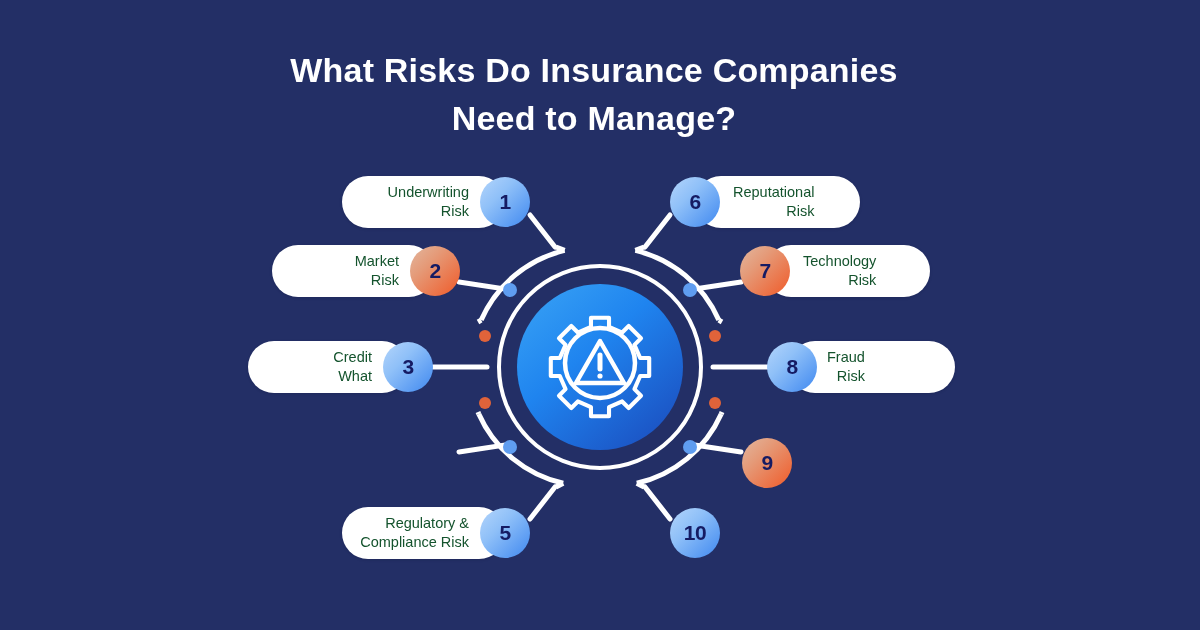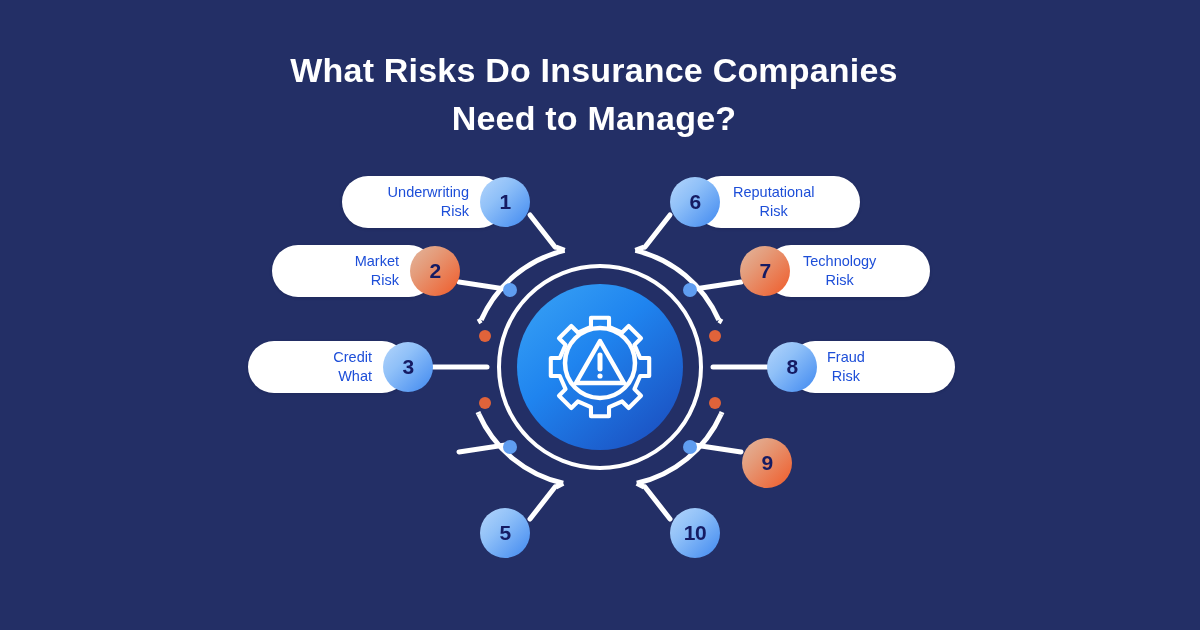--- a/index.html
+++ b/index.html
@@ -73,27 +73,27 @@
     padding-left: 18px;
     right: 25px;
   }
   .item.right .pill {
     justify-content: flex-start;
     padding-left: 38px;
     padding-right: 18px;
     left: 25px;
   }
   .pill-label {
-    color: #1d4ed8;
+    color: #14532d;
     font-size: 14.5px;
     line-height: 19px;
     white-space: pre-line;
   }
   .item.left .pill-label  { text-align: right; }
-  .item.right .pill-label { text-align: center;  }
+  .item.right .pill-label { text-align: right;  }
 
   .num-circle {
     position: absolute;
     top: 1px;
     width: 50px;
     height: 50px;
     border-radius: 50%;
     display: flex;
     align-items: center;
     justify-content: center;
@@ -228,20 +228,24 @@
       <span class="pill-label">Credit
 What</span>
     </div>
     <div class="num-circle blue" style="left:135px;">
       <span>3</span>
     </div>
   </div>
 
 
   <div class="item left" style="left:342px; top:507px; width:188px;">
+    <div class="pill" style="left:0; right:25px;">
+      <span class="pill-label">Regulatory &amp;
+Compliance Risk</span>
+    </div>
     <div class="num-circle blue" style="left:138px;">
       <span>5</span>
     </div>
   </div>
 
   <div class="item right" style="left:670px; top:176px; width:190px;">
     <div class="pill" style="left:25px; right:0;">
       <span class="pill-label">Reputational
 Risk</span>
     </div>

